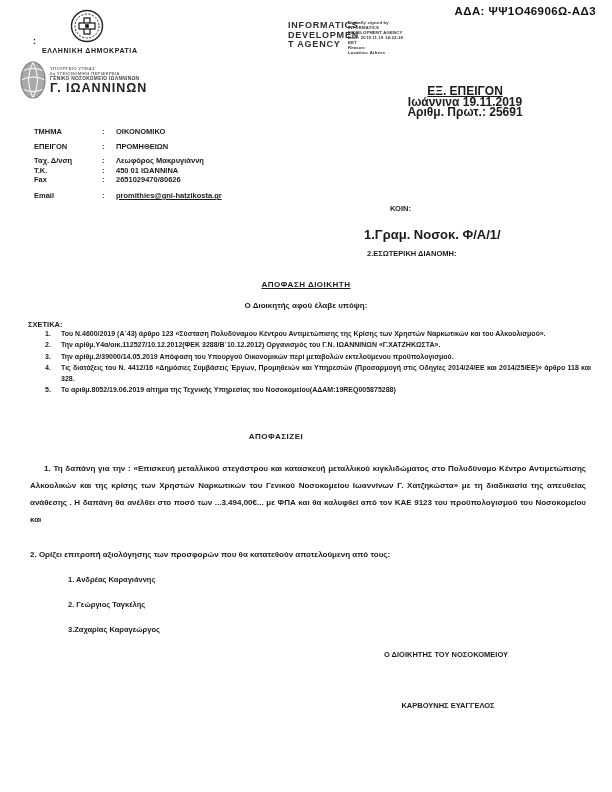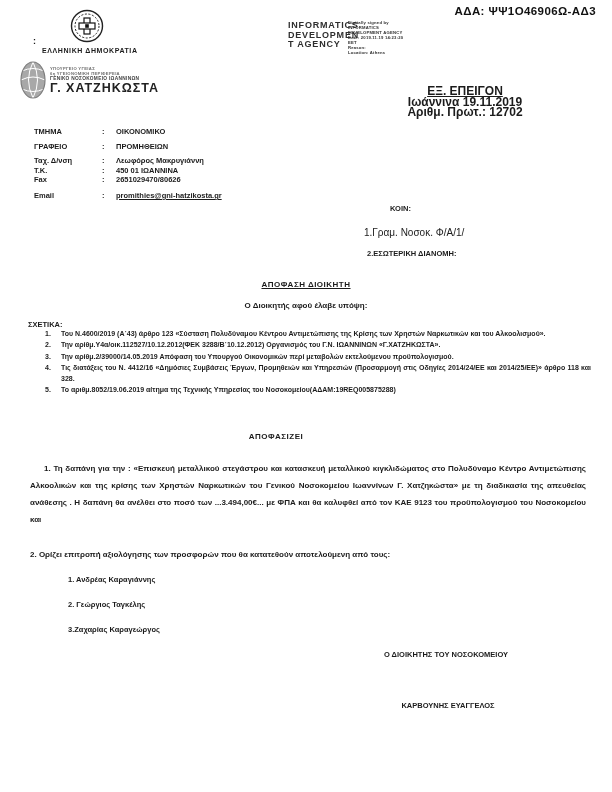--- a/index.html
+++ b/index.html
@@ -34,21 +34,21 @@
 
   
   .contact-row{left:34px;font-size:7.5px;font-weight:700;white-space:nowrap;}
   .contact-row .lbl{display:inline-block;width:68px;}
   .contact-row .sep{display:inline-block;width:14px;}
   .c1{top:127px;} .c2{top:142px;} .c3{top:156px;} .c4{top:166px;} .c5{top:175px;} .c6{top:191px;}
   .email-link{color:#1b1b1b;text-decoration:underline;font-weight:700;}
 
   
   .koin-title{top:204px;left:390px;font-size:7.5px;font-weight:700;}
-  .koin-i1{top:227px;left:364px;font-size:10px;font-weight:400;}
+  .koin-i1{top:227px;left:364px;font-size:13px;font-weight:700;}
   .koin-i2{top:249px;left:367px;font-size:7.5px;font-weight:700;}
 
   
   .h-decision{top:280px;left:0;width:612px;text-align:center;font-size:8px;font-weight:800;letter-spacing:.5px;}
   .h-decision span{text-decoration:underline;}
   .h-intro{top:301px;left:0;width:612px;text-align:center;font-size:8px;font-weight:600;}
   .sxetika{top:320px;left:28px;font-size:7.5px;font-weight:700;}
 
   
   .rel-list{top:329px;left:45px;width:546px;}
@@ -112,33 +112,33 @@
       <path d="M2,11 Q13,6 24,11" stroke="#ffffff" stroke-width="1" fill="none"></path>
       <path d="M2,29 Q13,34 24,29" stroke="#ffffff" stroke-width="1" fill="none"></path>
       <path d="M13,2 Q4,20 13,38" stroke="#ffffff" stroke-width="1" fill="none"></path>
       <path d="M13,2 Q22,20 13,38" stroke="#ffffff" stroke-width="1" fill="none"></path>
       <ellipse cx="13" cy="20" rx="12" ry="18" fill="none" stroke="#7d7d7d" stroke-width="1.2"></ellipse>
     </svg>
   </div>
   <div class="abs logo-l1">ΥΠΟΥΡΓΕΙΟ ΥΓΕΙΑΣ</div>
   <div class="abs logo-l2">6η ΥΓΕΙΟΝΟΜΙΚΗ ΠΕΡΙΦΕΡΕΙΑ</div>
   <div class="abs logo-l3">ΓΕΝΙΚΟ ΝΟΣΟΚΟΜΕΙΟ ΙΩΑΝΝΙΝΩΝ</div>
-  <div class="abs logo-name">Γ. ΧΑΤΖΗΚΩΣΤΑ</div>
+  <div class="abs logo-name">Γ. ΙΩΑΝΝΙΝΩΝ</div>
 
   <div class="abs urgency">
     <div class="tag">ΕΞ. ΕΠΕΙΓΟΝ</div>
     <div>Ιωάννινα 19.11.2019</div>
-    <div>Αριθμ. Πρωτ.: 12702</div>
+    <div>Αριθμ. Πρωτ.: 25691</div>
   </div>
 
   <div class="abs contact-row c1">
     <span class="lbl">ΤΜΗΜΑ</span><span class="sep">:</span><span class="val">ΟΙΚΟΝΟΜΙΚΟ</span>
   </div>
   <div class="abs contact-row c2">
-    <span class="lbl">ΓΡΑΦΕΙΟ</span><span class="sep">:</span><span class="val">ΠΡΟΜΗΘΕΙΩΝ</span>
+    <span class="lbl">ΕΠΕΙΓΟΝ</span><span class="sep">:</span><span class="val">ΠΡΟΜΗΘΕΙΩΝ</span>
   </div>
   <div class="abs contact-row c3">
     <span class="lbl">Ταχ. Δ/νση</span><span class="sep">:</span><span class="val">Λεωφόρος Μακρυγιάννη</span>
   </div>
   <div class="abs contact-row c4">
     <span class="lbl">Τ.Κ.</span><span class="sep">:</span><span class="val">450 01 ΙΩΑΝΝΙΝΑ</span>
   </div>
   <div class="abs contact-row c5">
     <span class="lbl">Fax</span><span class="sep">:</span><span class="val">2651029470/80626</span>
   </div>

